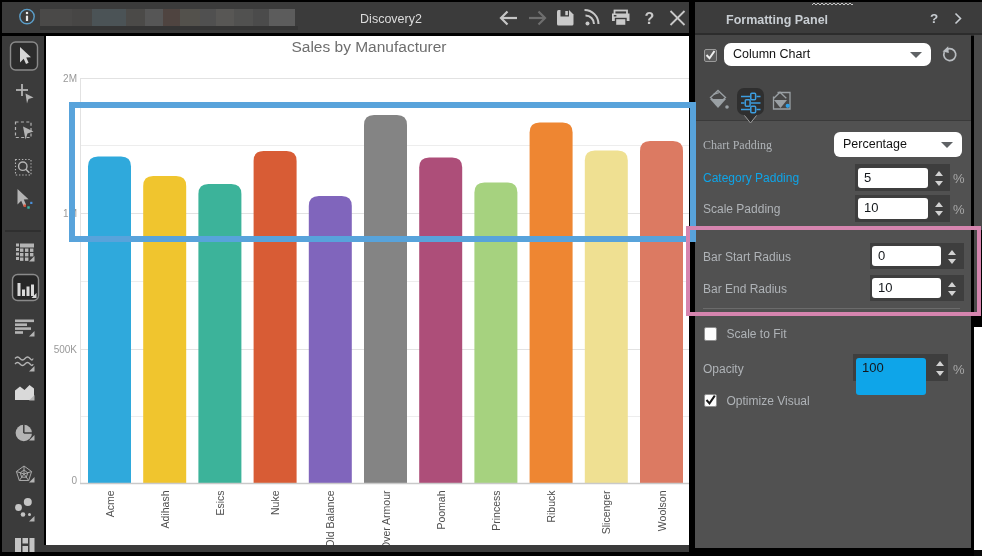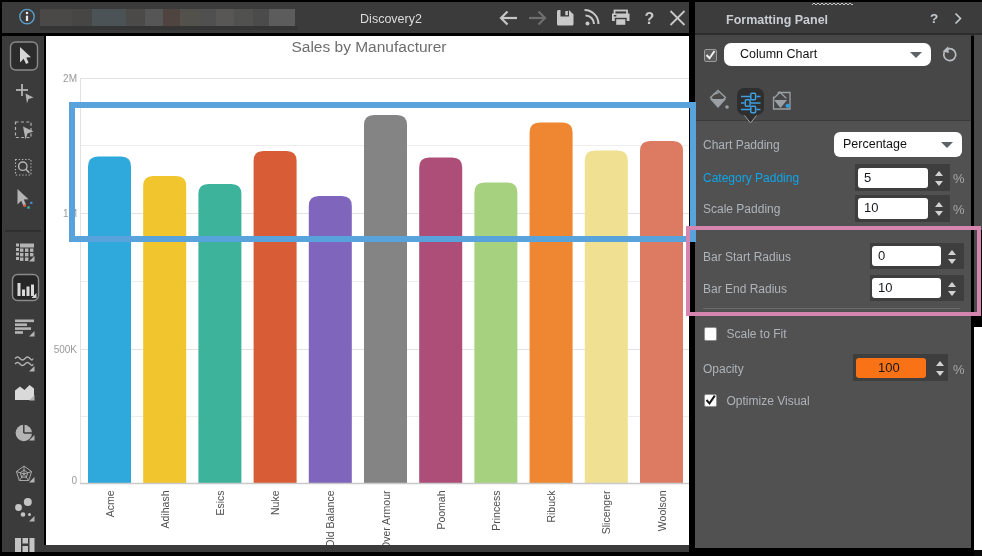--- a/index.html
+++ b/index.html
@@ -39,26 +39,26 @@
 </div>
 <div class="abs" style="left:40px; top:26px; width:258px; height:4px; background:#343434;"></div>
 <div class="abs" style="left:336px; top:11.5px; width:110px; text-align:center; font-size:12.5px; font-weight:normal; color:#dcdcdc;">Discovery2</div>
 
 <div class="abs" id="bluerect" style="left:69px; top:102px; width:627px; height:140px; border:6px solid #58a3db; z-index:30;"></div>
 
 <div class="abs" style="left:703px; top:12.5px; font-size:12.5px; font-weight:bold; color:#c8cdd2; z-index:5;padding-left:23px;">Formatting Panel</div>
 <div class="abs" style="left:930px; top:11px; font-size:13.5px; font-weight:bold; color:#c8cdd2; z-index:5;">?</div>
 
 <div class="abs" style="left:703.5px; top:48.5px; width:13px; height:13px; background:#5c5c5c; border:1px solid #9a9a9a; border-radius:2px;"></div>
-<div class="abs" style="left:724px; top:42.5px; width:207px; height:23px; background:#fff; border-radius:7px; font-size:12.5px; color:#121212; line-height:23px; padding-left:16px;">Column Chart</div>
+<div class="abs" style="left:724px; top:42.5px; width:207px; height:23px; background:#fff; border-radius:7px; font-size:12.5px; color:#121212; line-height:23px; padding-left:9px;">Column Chart</div>
 <div class="abs" style="left:910px; top:52px; width:0; height:0; border-left:6.5px solid transparent; border-right:6.5px solid transparent; border-top:6.5px solid #5f6265;"></div>
 
 <div class="abs" style="left:737px; top:88px; width:27px; height:27px; background:#2f2f2f; border-radius:7px;"></div>
 
-<div class="abs" style="left:703px; top:138px; font-size:12px; color:#afb3b7;">Chart Padding</div>
+<div class="abs" style="left:703px; top:138px; font-size:12px; color:#afb3b7;font-family:Liberation Serif, serif;">Chart Padding</div>
 <div class="abs" style="left:834px; top:132px; width:128px; height:25px; background:#fff; border-radius:6px; font-size:12.5px; color:#121212; line-height:25px; padding-left:9px;">Percentage</div>
 <div class="abs" style="left:941px; top:141.5px; width:0; height:0; border-left:6.5px solid transparent; border-right:6.5px solid transparent; border-top:6.5px solid #5f6265;"></div>
 
 <div class="abs" style="left:703px; top:171px; font-size:12px; color:#0ea5e9;">Category Padding</div>
 <div class="abs" style="left:855px; top:164px; width:95px; height:27px; background:#3e3e3e;"></div>
 <div class="abs" style="left:858px; top:167.5px; width:69.5px; height:20.5px; background:#fff; border-radius:3px; font-size:13px; color:#14181c; line-height:20.5px; padding-left:6px;">5</div>
 <div class="abs" style="left:934.5px; top:171px; width:0; height:0; border-left:4.5px solid transparent; border-right:4.5px solid transparent; border-bottom:5px solid #d2d2d2;"></div>
 <div class="abs" style="left:934.5px; top:180.5px; width:0; height:0; border-left:4.5px solid transparent; border-right:4.5px solid transparent; border-top:5px solid #d2d2d2;"></div>
 <div class="abs" style="left:953px; top:171px; font-size:13px; color:#a8a8a8;">%</div>
 
@@ -81,21 +81,21 @@
 <div class="abs" style="left:947.5px; top:281.5px; width:0; height:0; border-left:4.5px solid transparent; border-right:4.5px solid transparent; border-bottom:5px solid #d2d2d2;"></div>
 <div class="abs" style="left:947.5px; top:291px; width:0; height:0; border-left:4.5px solid transparent; border-right:4.5px solid transparent; border-top:5px solid #d2d2d2;"></div>
 
 <div class="abs" style="left:703px; top:307.5px; width:257px; height:1px; background:#6b6b6b;"></div>
 
 <div class="abs" style="left:703.5px; top:327px; width:13.5px; height:13.5px; background:#fdfdfd; border:1px solid #909090; border-radius:2px;"></div>
 <div class="abs" style="left:726.5px; top:327px; font-size:12px; color:#afb3b7;">Scale to Fit</div>
 
 <div class="abs" style="left:703px; top:361.5px; font-size:12px; color:#afb3b7;">Opacity</div>
 <div class="abs" style="left:853px; top:354px; width:95px; height:27px; background:#3e3e3e;"></div>
-<div class="abs" style="left:856px; top:357.5px; width:69.5px; height:20px; background:#f97316; border-radius:3px; font-size:13px; color:#14181c; line-height:20.5px; padding-left:22px;">100</div>
+<div class="abs" style="left:856px; top:357.5px; width:69.5px; height:37px; background:#0ea5e9; border-radius:3px; font-size:13px; color:#14181c; line-height:20.5px; padding-left:6px;">100</div>
 <div class="abs" style="left:935.5px; top:361px; width:0; height:0; border-left:4.5px solid transparent; border-right:4.5px solid transparent; border-bottom:5px solid #d2d2d2;"></div>
 <div class="abs" style="left:935.5px; top:370.5px; width:0; height:0; border-left:4.5px solid transparent; border-right:4.5px solid transparent; border-top:5px solid #d2d2d2;"></div>
 <div class="abs" style="left:953px; top:361.5px; font-size:13px; color:#a8a8a8;">%</div>
 
 <div class="abs" style="left:703.5px; top:393.5px; width:13.5px; height:13.5px; background:#fdfdfd; border:1px solid #909090; border-radius:2px;"></div>
 <div class="abs" style="left:726.5px; top:393.5px; font-size:12px; color:#afb3b7;">Optimize Visual</div>
 
 <div class="abs" style="left:980px; top:230px; width:2px; height:88px; background:#000; z-index:31;"></div>
 <div class="abs" style="left:971px; top:315px; width:11px; height:12px; background:#000; z-index:31;"></div>
 <div class="abs" id="pinkrect" style="left:686px; top:226px; width:294.5px; height:89.5px; border:4.5px solid #d685af; z-index:32;"></div>

